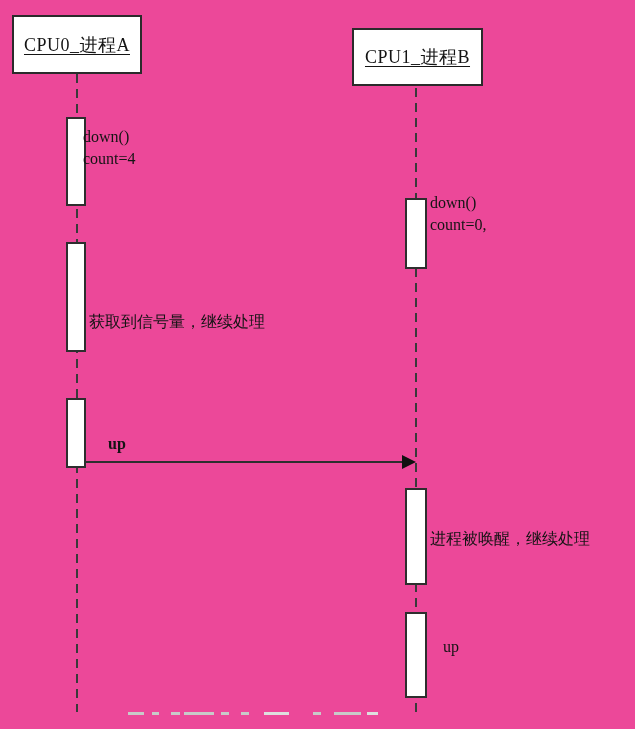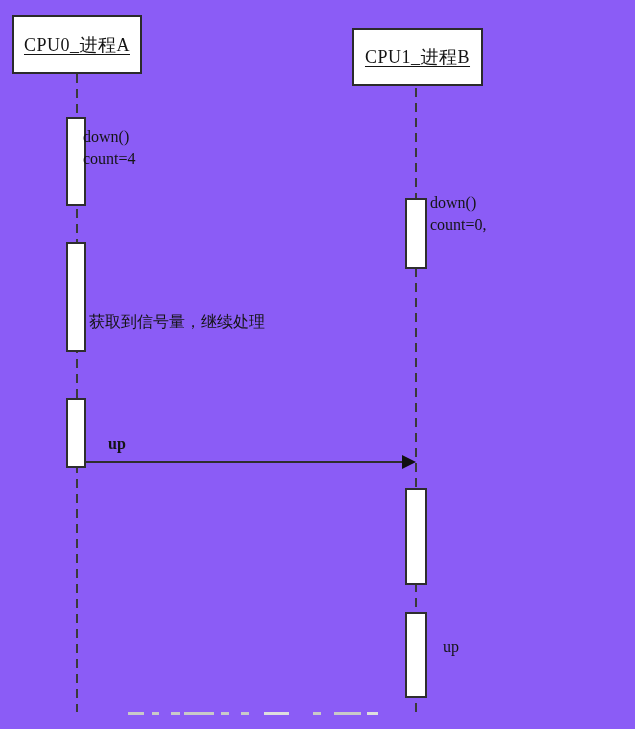--- a/index.html
+++ b/index.html
@@ -4,21 +4,21 @@
 <style>
   html, body {
     margin: 0;
     padding: 0;
     background: #ffffff;
   }
   #stage {
     position: relative;
     width: 635px;
     height: 729px;
-    background: #8b5cf6;
+    background: #ec4899;
     overflow: hidden;
     font-family: "Liberation Serif", "DejaVu Serif", serif;
     color: #141414;
   }
   
   .actor-box {
     position: absolute;
     border: 2px solid #2b2b2b;
     background: #ffffff;
     display: flex;
@@ -121,20 +121,23 @@
 
   <div class="note" style="left:89px; top:283px; width:210px;margin-top:28px;">
     <div>获取到信号量，继续处理</div>
   </div>
 
   <div class="note" style="left:430px; top:192px; width:198px;">
     <div>down()</div>
     <div>count=0,</div>
   </div>
 
+  <div class="note" style="left:430px; top:528px; width:196px;">
+    <div>进程被唤醒，继续处理</div>
+  </div>
 
   <div class="note" style="left:443px; top:636px; width:60px;">
     <div>up</div>
   </div>
 
   <div class="msg-line" style="left:86px; top:461px; width:318px;"></div>
   <div class="msg-arrowhead" style="left:402px; top:455px;"></div>
   <div class="note msg-name" style="left:108px; top:433px; width:60px;">up</div>
 
   <div class="remnant" style="left:128px; width:16px;"></div>

